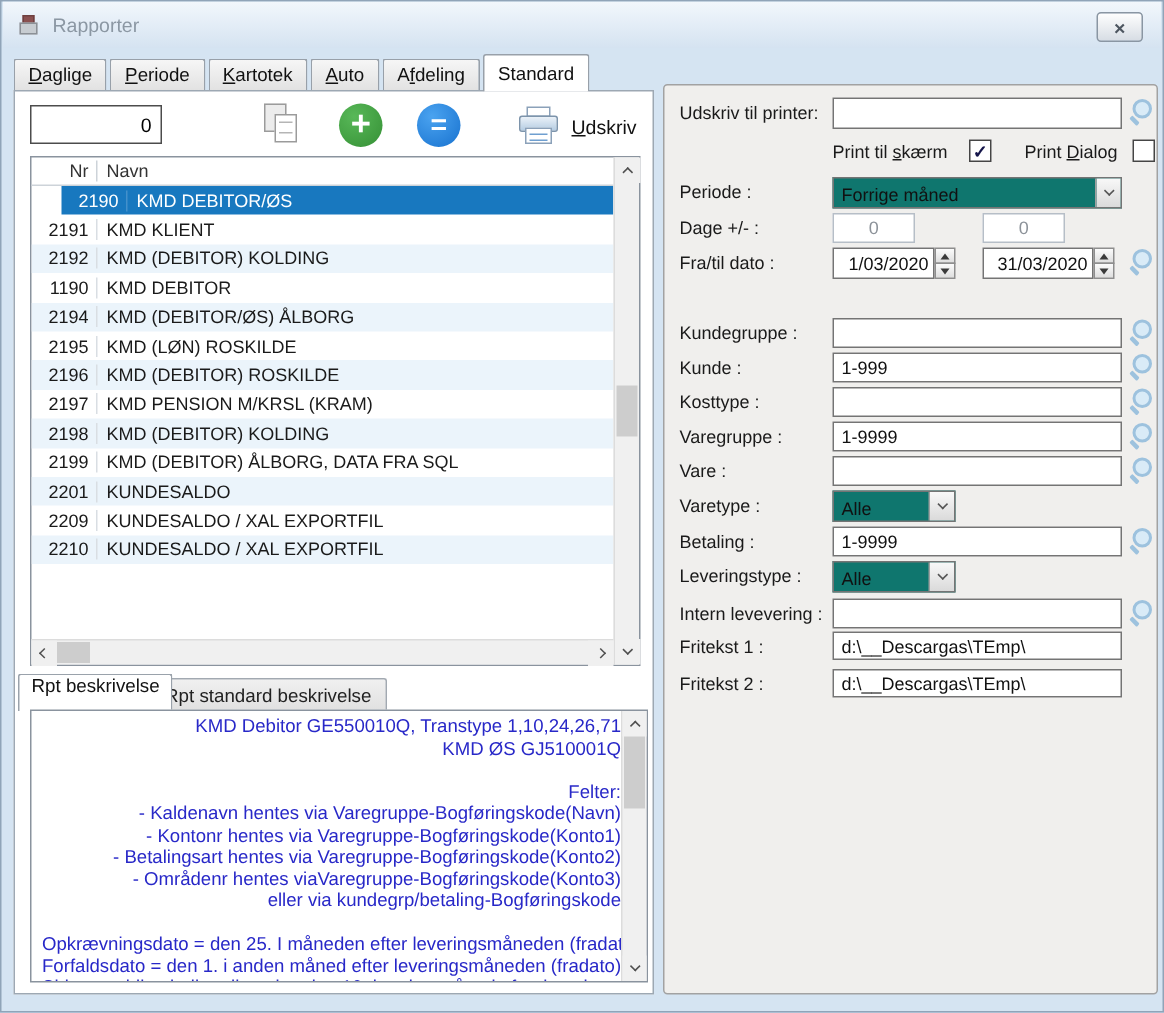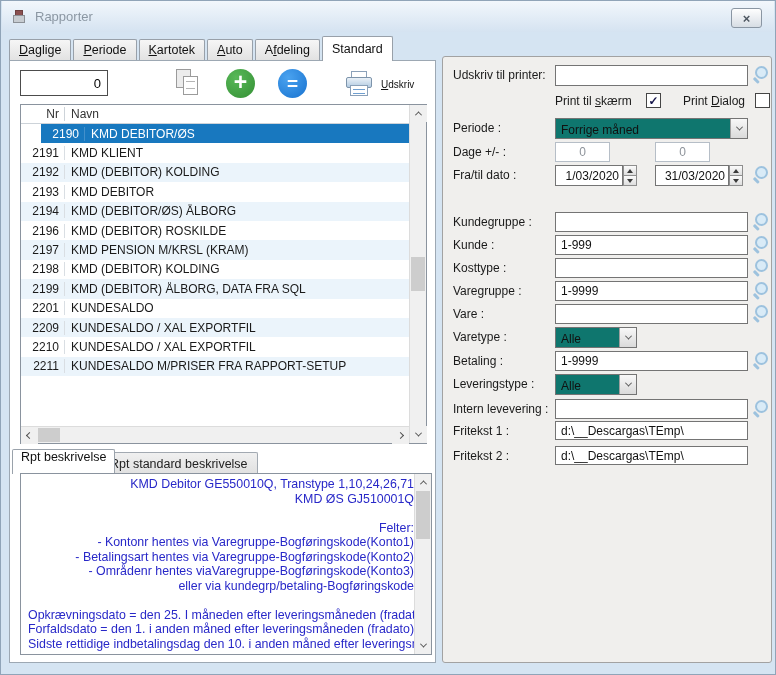--- a/index.html
+++ b/index.html
@@ -27,21 +27,21 @@
   .copyic .pg2 i{position:absolute;left:2px;right:2px;top:4px;height:8px;border-top:1px solid #b5b5b5;border-bottom:1px solid #b5b5b5;}
   .roundbtn{position:absolute;top:8px;width:29px;height:29px;border-radius:50%;display:flex;align-items:center;justify-content:center;color:#fff;font-weight:bold;line-height:1;}
   .btn-add{left:216px;background:radial-gradient(circle at 35% 30%,#58b858,#359035);font-size:23px;padding-bottom:2px;}
   .btn-eq{left:268px;background:radial-gradient(circle at 35% 30%,#4aa3f0,#1872cf);font-size:19px;}
   .printbtn{position:absolute;left:334px;top:8px;height:30px;display:flex;align-items:center;}
   .printer{position:relative;width:30px;height:27px;}
   .printer .pp1{position:absolute;left:7px;top:0;width:16px;height:7px;background:#fff;border:1px solid #8ba1b9;}
   .printer .pbody{position:absolute;left:2px;top:6px;width:26px;height:11px;background:linear-gradient(#eaf1f8,#b4cce2);border:1px solid #7d94ab;border-radius:2px;}
   .printer .pp2{position:absolute;left:6px;top:14px;width:18px;height:11px;background:#fff;border:1px solid #8ba1b9;}
   .printer .pp2 i{position:absolute;left:2px;right:2px;top:3px;height:5px;border-top:1px solid #6f9fd0;border-bottom:1px solid #6f9fd0;}
-  .printlbl{margin-left:7px;font-size:10px;color:#111;}
+  .printlbl{margin-left:7px;font-size:13px;color:#111;}
   
   .lv{position:absolute;left:10px;top:43px;width:407px;height:340px;border:1px solid #8a939e;background:#fff;}
   .lv-head{position:absolute;left:0;top:0;right:17px;height:19px;border-bottom:1px solid #cdd3d9;display:flex;align-items:center;font-size:12px;color:#333;}
   .lv-head .hn{width:44px;text-align:right;padding-right:5px;border-right:1px solid #cdd3d9;}
   .lv-head .hv{padding-left:6px;}
   .lv-rows{position:absolute;left:0;top:19px;right:17px;bottom:17px;overflow:hidden;}
   .lv-row{height:19.4px;display:flex;align-items:center;font-size:12px;color:#1a1a1a;white-space:nowrap;}
   .lv-row:nth-of-type(odd){background:#ebf4fb;}
   .lv-row .nr{width:44px;text-align:right;padding-right:5px;border-right:1px solid #d9dee3;flex:0 0 auto;}
   .lv-row .navn{padding-left:6px;overflow:hidden;}
@@ -176,29 +176,33 @@
             <span class="nr">2191</span>
             <span class="navn">KMD KLIENT</span>
           </div>
 
           <div class="lv-row">
             <span class="nr">2192</span>
             <span class="navn">KMD (DEBITOR) KOLDING</span>
           </div>
 
           <div class="lv-row">
-            <span class="nr">2193</span>
+            <span class="nr">1190</span>
             <span class="navn">KMD DEBITOR</span>
           </div>
 
           <div class="lv-row">
             <span class="nr">2194</span>
             <span class="navn">KMD (DEBITOR/ØS) ÅLBORG</span>
           </div>
 
+          <div class="lv-row">
+            <span class="nr">2195</span>
+            <span class="navn">KMD (LØN) ROSKILDE</span>
+          </div>
 
           <div class="lv-row">
             <span class="nr">2196</span>
             <span class="navn">KMD (DEBITOR) ROSKILDE</span>
           </div>
 
           <div class="lv-row">
             <span class="nr">2197</span>
             <span class="navn">KMD PENSION M/KRSL (KRAM)</span>
           </div>
@@ -222,24 +226,20 @@
           <div class="lv-row">
             <span class="nr">2209</span>
             <span class="navn">KUNDESALDO / XAL  EXPORTFIL</span>
           </div>
 
           <div class="lv-row">
             <span class="nr">2210</span>
             <span class="navn">KUNDESALDO / XAL  EXPORTFIL</span>
           </div>
 
-          <div class="lv-row">
-            <span class="nr">2211</span>
-            <span class="navn">KUNDESALDO M/PRISER FRA RAPPORT-SETUP</span>
-          </div>
         </div>
       <div class="sb-v">
         <div class="sb-btn" style="top:0;">
             <i class="chev up"></i>
           </div>
         <div class="thumb" style="left:1px;right:1px;top:152px;height:34px;"></div>
         <div class="sb-btn" style="bottom:0;">
             <i class="chev down"></i>
           </div>
       </div>
@@ -265,20 +265,21 @@
       <div class="desc-lines">
 
           <div class="desc-line">KMD Debitor GE550010Q, Transtype 1,10,24,26,71</div>
 
           <div class="desc-line">KMD ØS GJ510001Q</div>
 
           <div class="desc-line"></div>
 
           <div class="desc-line">Felter:</div>
 
+          <div class="desc-line">- Kaldenavn hentes via Varegruppe-Bogføringskode(Navn)</div>
 
           <div class="desc-line">- Kontonr hentes via Varegruppe-Bogføringskode(Konto1)</div>
 
           <div class="desc-line">- Betalingsart hentes via Varegruppe-Bogføringskode(Konto2)</div>
 
           <div class="desc-line">- Områdenr hentes viaVaregruppe-Bogføringskode(Konto3)</div>
 
           <div class="desc-line">eller via kundegrp/betaling-Bogføringskode</div>
 
           <div class="desc-line"></div>

